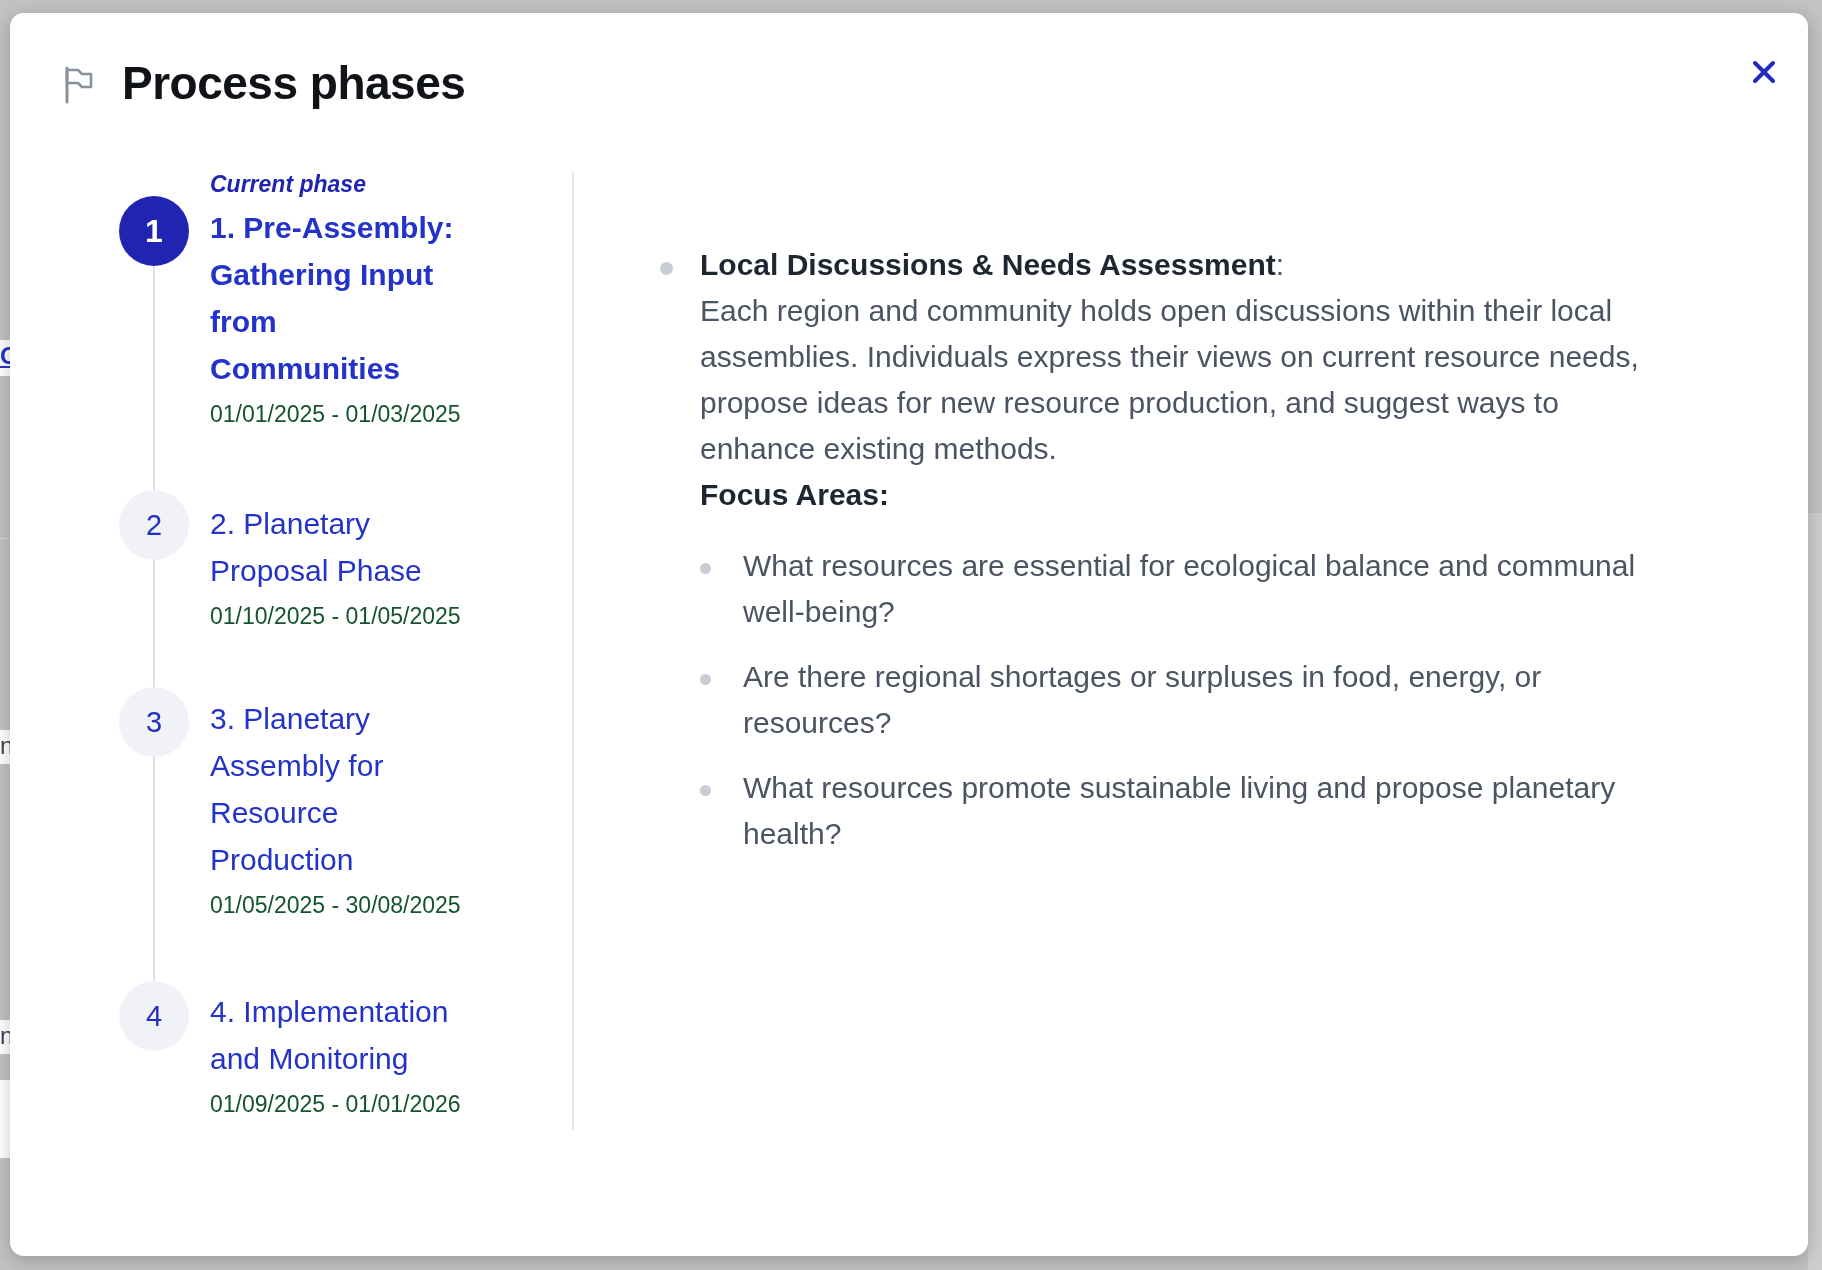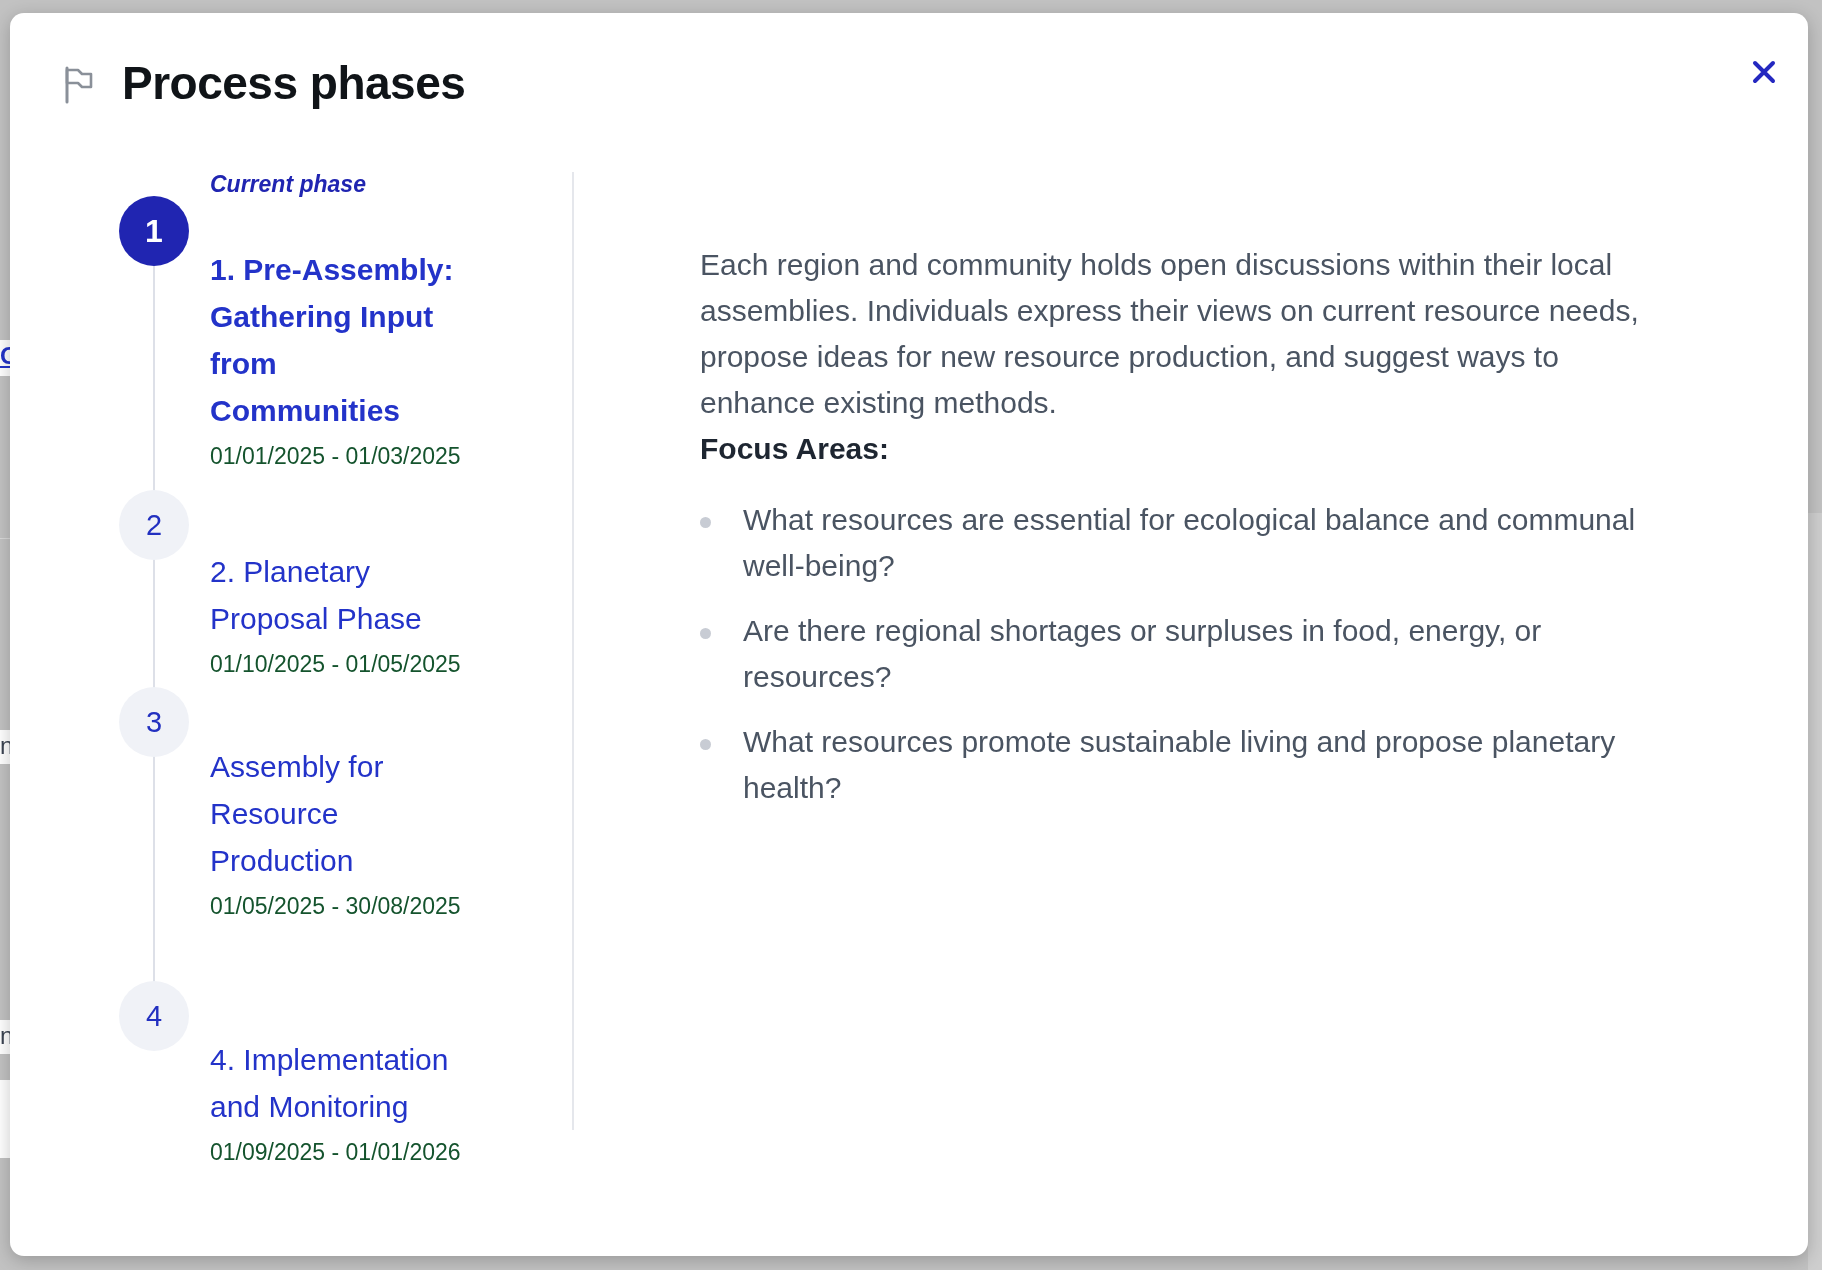--- a/index.html
+++ b/index.html
@@ -60,21 +60,21 @@
   .phase-circle.current { background: #2025b1; color: #ffffff; font-size: 32px; font-weight: 600; }
   .phase-circle.upcoming { background: #f0f2f7; color: #2230c0; }
   .c1 { top: 183px; } .c2 { top: 477px; } .c3 { top: 674px; } .c4 { top: 968px; }
 
   .phase-block { position: absolute; left: 200px; width: 300px; }
   .p1 { top: 157px; } .p2 { top: 487px; } .p3 { top: 682px; } .p4 { top: 975px; }
   .current-phase-label {
     font-size: 23px; line-height: 28px; font-weight: 700; font-style: italic;
     color: #2025b1; margin-bottom: 6px;
   }
-  .phase-title { color: #2333c9; cursor: pointer; margin-top: 48px; }
+  .phase-title { color: #2333c9; cursor: pointer; }
   .phase-title .t-line { font-size: 30px; line-height: 47px; }
   .phase-title.bold .t-line { font-weight: 700; }
   .phase-dates { margin-top: 7px; font-size: 23px; line-height: 30px; color: #14532d; }
 
   .column-divider {
     position: absolute; left: 562px; top: 159px; width: 2px; height: 958px;
     background: #e5e7ec;
   }
 
   
@@ -143,38 +143,43 @@
   <div class="phase-block p2">
     <div class="phase-title">
       <div class="t-line">2. Planetary</div>
       <div class="t-line">Proposal Phase</div>
     </div>
     <div class="phase-dates">01/10/2025 - 01/05/2025</div>
   </div>
 
   <div class="phase-block p3">
     <div class="phase-title">
+      <div class="t-line">3. Planetary</div>
       <div class="t-line">Assembly for</div>
       <div class="t-line">Resource</div>
       <div class="t-line">Production</div>
     </div>
     <div class="phase-dates">01/05/2025 - 30/08/2025</div>
   </div>
 
   <div class="phase-block p4">
     <div class="phase-title">
       <div class="t-line">4. Implementation</div>
       <div class="t-line">and Monitoring</div>
     </div>
     <div class="phase-dates">01/09/2025 - 01/01/2026</div>
   </div>
 
   <div class="column-divider"></div>
 
   <div class="details">
+    <div class="d-line d-heading-line">
+      <span class="bullet-l1"></span>
+      <span class="bold">Local Discussions &amp; Needs Assessment</span><span>:</span>
+    </div>
     <div class="d-line">Each region and community holds open discussions within their local</div>
     <div class="d-line">assemblies. Individuals express their views on current resource needs,</div>
     <div class="d-line">propose ideas for new resource production, and suggest ways to</div>
     <div class="d-line">enhance existing methods.</div>
     <div class="d-line d-focus">Focus Areas:</div>
 
     <div class="focus-list">
       <div class="focus-item">
         <span class="bullet-l2"></span>
         <div class="f-line">What resources are essential for ecological balance and communal</div>

